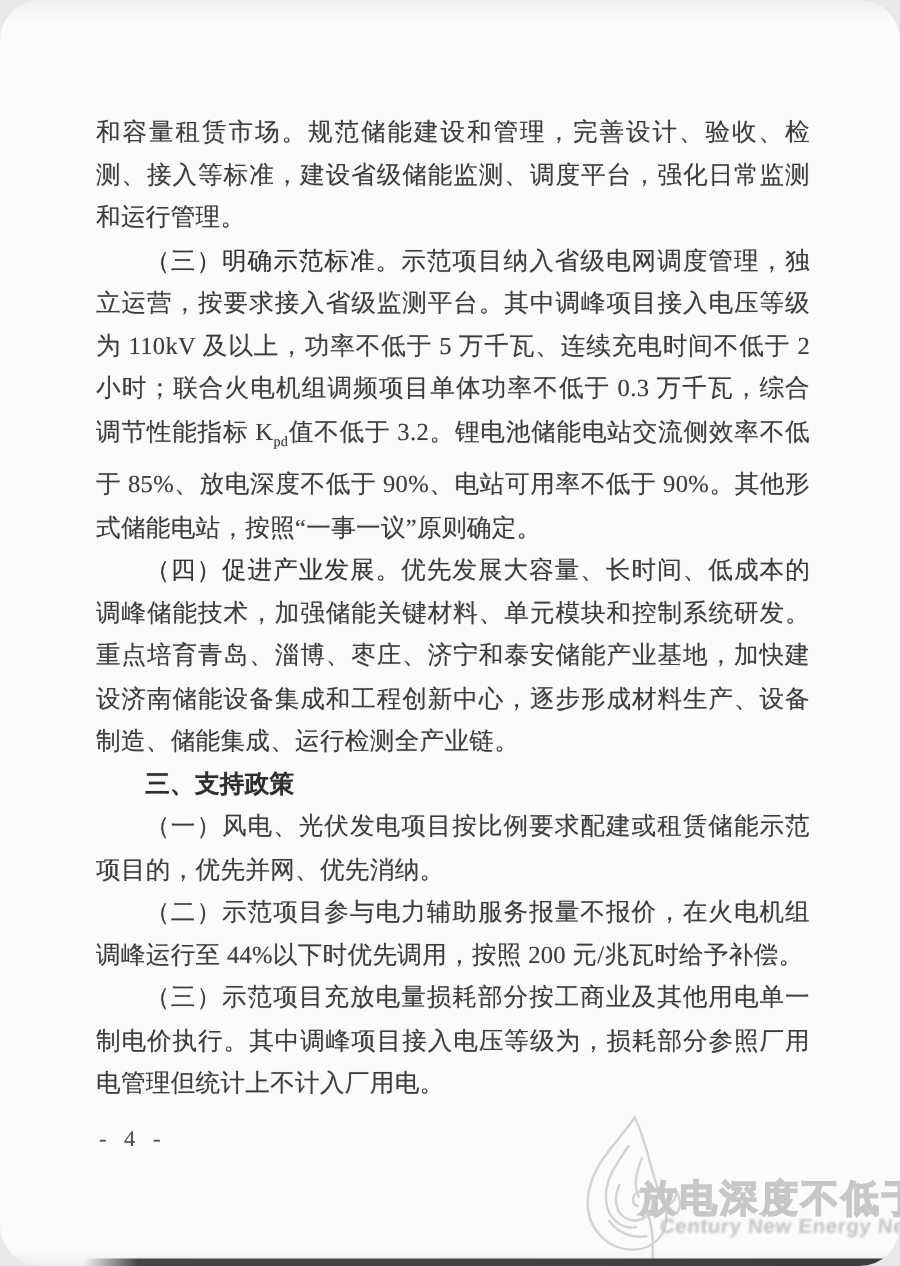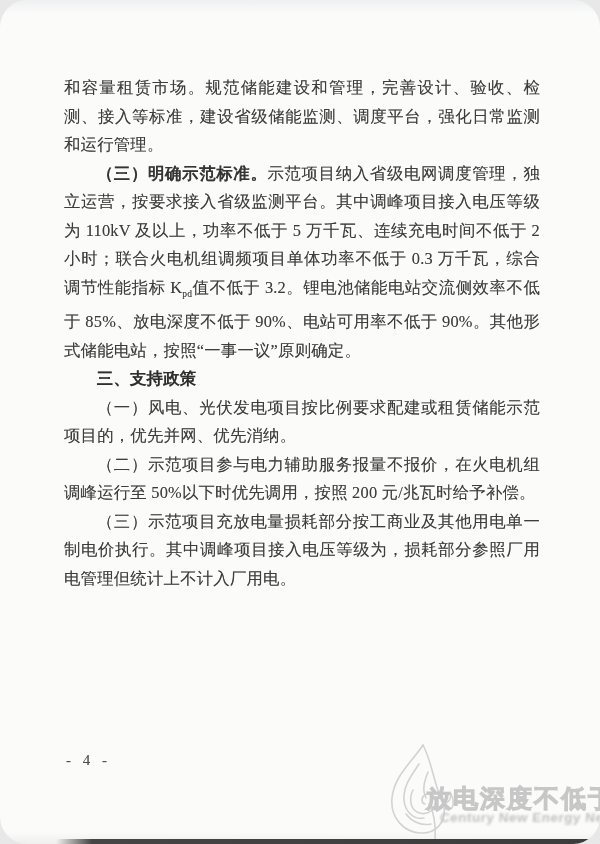--- a/index.html
+++ b/index.html
@@ -23,21 +23,21 @@
     left: 64px; top: 74px; width: 476px;
     color: #3d3d3d;
     font-size: 16.4px;
     line-height: 28.5px;
     text-align: justify;
     letter-spacing: 0.2px;
     text-shadow: 0 0 0.6px rgba(70,70,70,0.45);
   }
   .para { margin: 0; text-indent: 2em; }
   .para.no-indent { text-indent: 0; }
-  .lead { font-weight: bold; color: #343434; }
+  .lead { font-weight: normal; color: #343434; }
   .heading { margin: 0; text-indent: 2em; font-weight: bold; color: #2e2e2e; }
   .sub { font-size: 0.58em; vertical-align: sub; }
   .page-number {
     position: absolute;
     left: 66px; top: 752px;
     font-size: 15px;
     letter-spacing: 4px;
     color: #4d4d4d;
     text-shadow: 0 0 0.5px rgba(80,80,80,0.4);
   }
@@ -83,25 +83,26 @@
 </head>
 <body>
 
 <div class="page">
 
   <div class="content">
     <p class="para no-indent"><span>和容量租赁市场。规范储能建设和管理，完善设计、验收、检测、接入等标准，建设省级储能监测、调度平台，强化日常监测和运行管理。</span></p>
 
     <p class="para"><span class="lead">（三）明确示范标准。</span><span>示范项目纳入省级电网调度管理，独立运营，按要求接入省级监测平台。其中调峰项目接入电压等级为 110kV 及以上，功率不低于 5 万千瓦、连续充电时间不低于 2 小时；联合火电机组调频项目单体功率不低于 0.3 万千瓦，综合调节性能指标 K</span><span class="sub">pd</span><span>值不低于 3.2。锂电池储能电站交流侧效率不低于 85%、放电深度不低于 90%、电站可用率不低于 90%。其他形式储能电站，按照“一事一议”原则确定。</span></p>
 
+    <p class="para"><span class="lead">（四）促进产业发展。</span><span>优先发展大容量、长时间、低成本的调峰储能技术，加强储能关键材料、单元模块和控制系统研发。重点培育青岛、淄博、枣庄、济宁和泰安储能产业基地，加快建设济南储能设备集成和工程创新中心，逐步形成材料生产、设备制造、储能集成、运行检测全产业链。</span></p>
 
     <p class="heading">三、支持政策</p>
 
     <p class="para">（一）风电、光伏发电项目按比例要求配建或租赁储能示范项目的，优先并网、优先消纳。</p>
-    <p class="para">（二）示范项目参与电力辅助服务报量不报价，在火电机组调峰运行至 50%以下时优先调用，按照 200 元/兆瓦时给予补偿。</p>
+    <p class="para">（二）示范项目参与电力辅助服务报量不报价，在火电机组调峰运行至 44%以下时优先调用，按照 200 元/兆瓦时给予补偿。</p>
     <p class="para">（三）示范项目充放电量损耗部分按工商业及其他用电单一制电价执行。其中调峰项目接入电压等级为，损耗部分参照厂用电管理但统计上不计入厂用电。</p>
   </div>
 
   <div class="page-number">- 4 -</div>
 
   <div class="watermark">
     <span class="wm-flame">
       <svg width="78" height="102" viewBox="0 0 78 102" fill="none" xmlns="http://www.w3.org/2000/svg">
         <g stroke="#d3d3d3" stroke-width="1.6" fill="none" stroke-linecap="round">
           <path d="M41 3 C30 20, 12 34, 10 56 C8 76, 22 90, 38 91 C54 92, 64 80, 62 66 C70 72, 74 62, 69 52 C68 62, 62 63, 59 56 C52 42, 50 20, 41 3 Z"></path>

